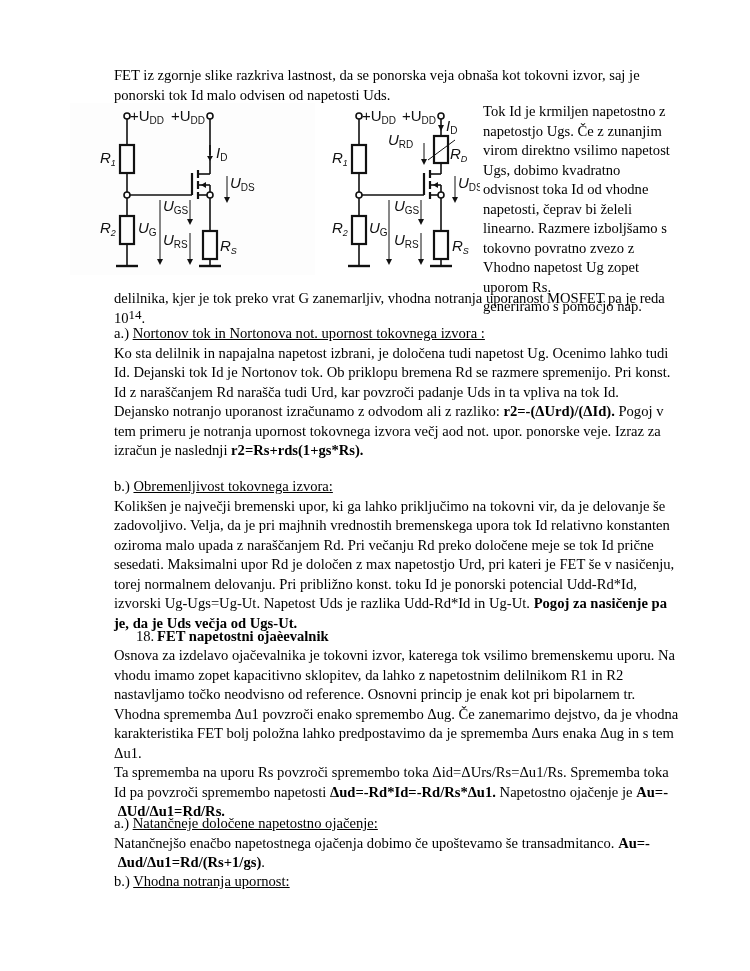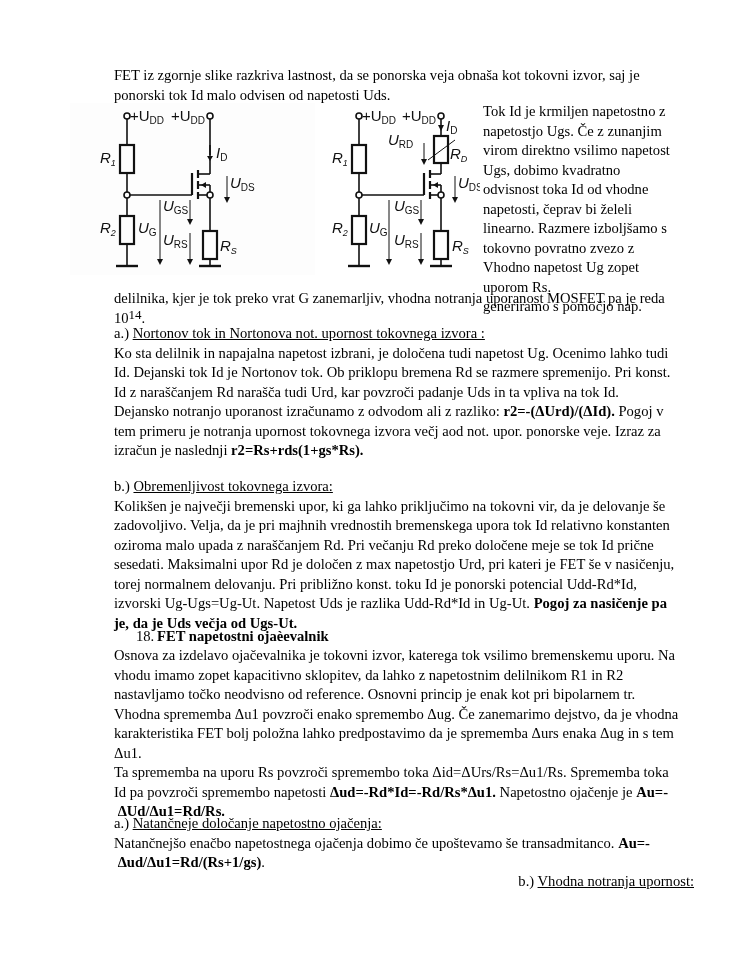--- a/index.html
+++ b/index.html
@@ -198,22 +198,22 @@
       <span class="line">Vhodna sprememba Δu1 povzroči enako spremembo Δug. Če zanemarimo dejstvo, da je vhodna</span>
       <span class="line">karakteristika FET bolj položna lahko predpostavimo da je sprememba Δurs enaka Δug in s tem</span>
       <span class="line">Δu1.</span>
       <span class="line">Ta sprememba na uporu Rs povzroči spremembo toka Δid=ΔUrs/Rs=Δu1/Rs. Sprememba toka</span>
       <span class="line"><span>Id pa povzroči spremembo napetosti </span><b>Δud=-Rd*Id=-Rd/Rs*Δu1.</b><span> Napetostno ojačenje je </span><b>Au=-</b></span>
       <span class="line">&nbsp;<b>ΔUd/Δu1=Rd/Rs.</b></span>
     </div>
   </div>
 
   <div class="block" style="top:814px;">
-    <span class="line"><span>a.) </span><span class="u">Natančneje določanje napetostno ojačenja:</span></span>
+    <span class="line"><span>a.) </span><span class="u">Natančneje določene napetostno ojačenje:</span></span>
     <span class="line"><span>Natančnejšo enačbo napetostnega ojačenja dobimo če upoštevamo še transadmitanco. </span><b>Au=-</b></span>
     <span class="line">&nbsp;<b>Δud/Δu1=Rd/(Rs+1/gs)</b><span>.</span></span>
   </div>
 
-  <div class="block" style="top:872px;text-align:right;">
+  <div class="block" style="top:872px;">
     <span class="line"><span>b.) </span><span class="u">Vhodna notranja upornost:</span></span>
   </div>
 
 </div>
 
 </body></html>

